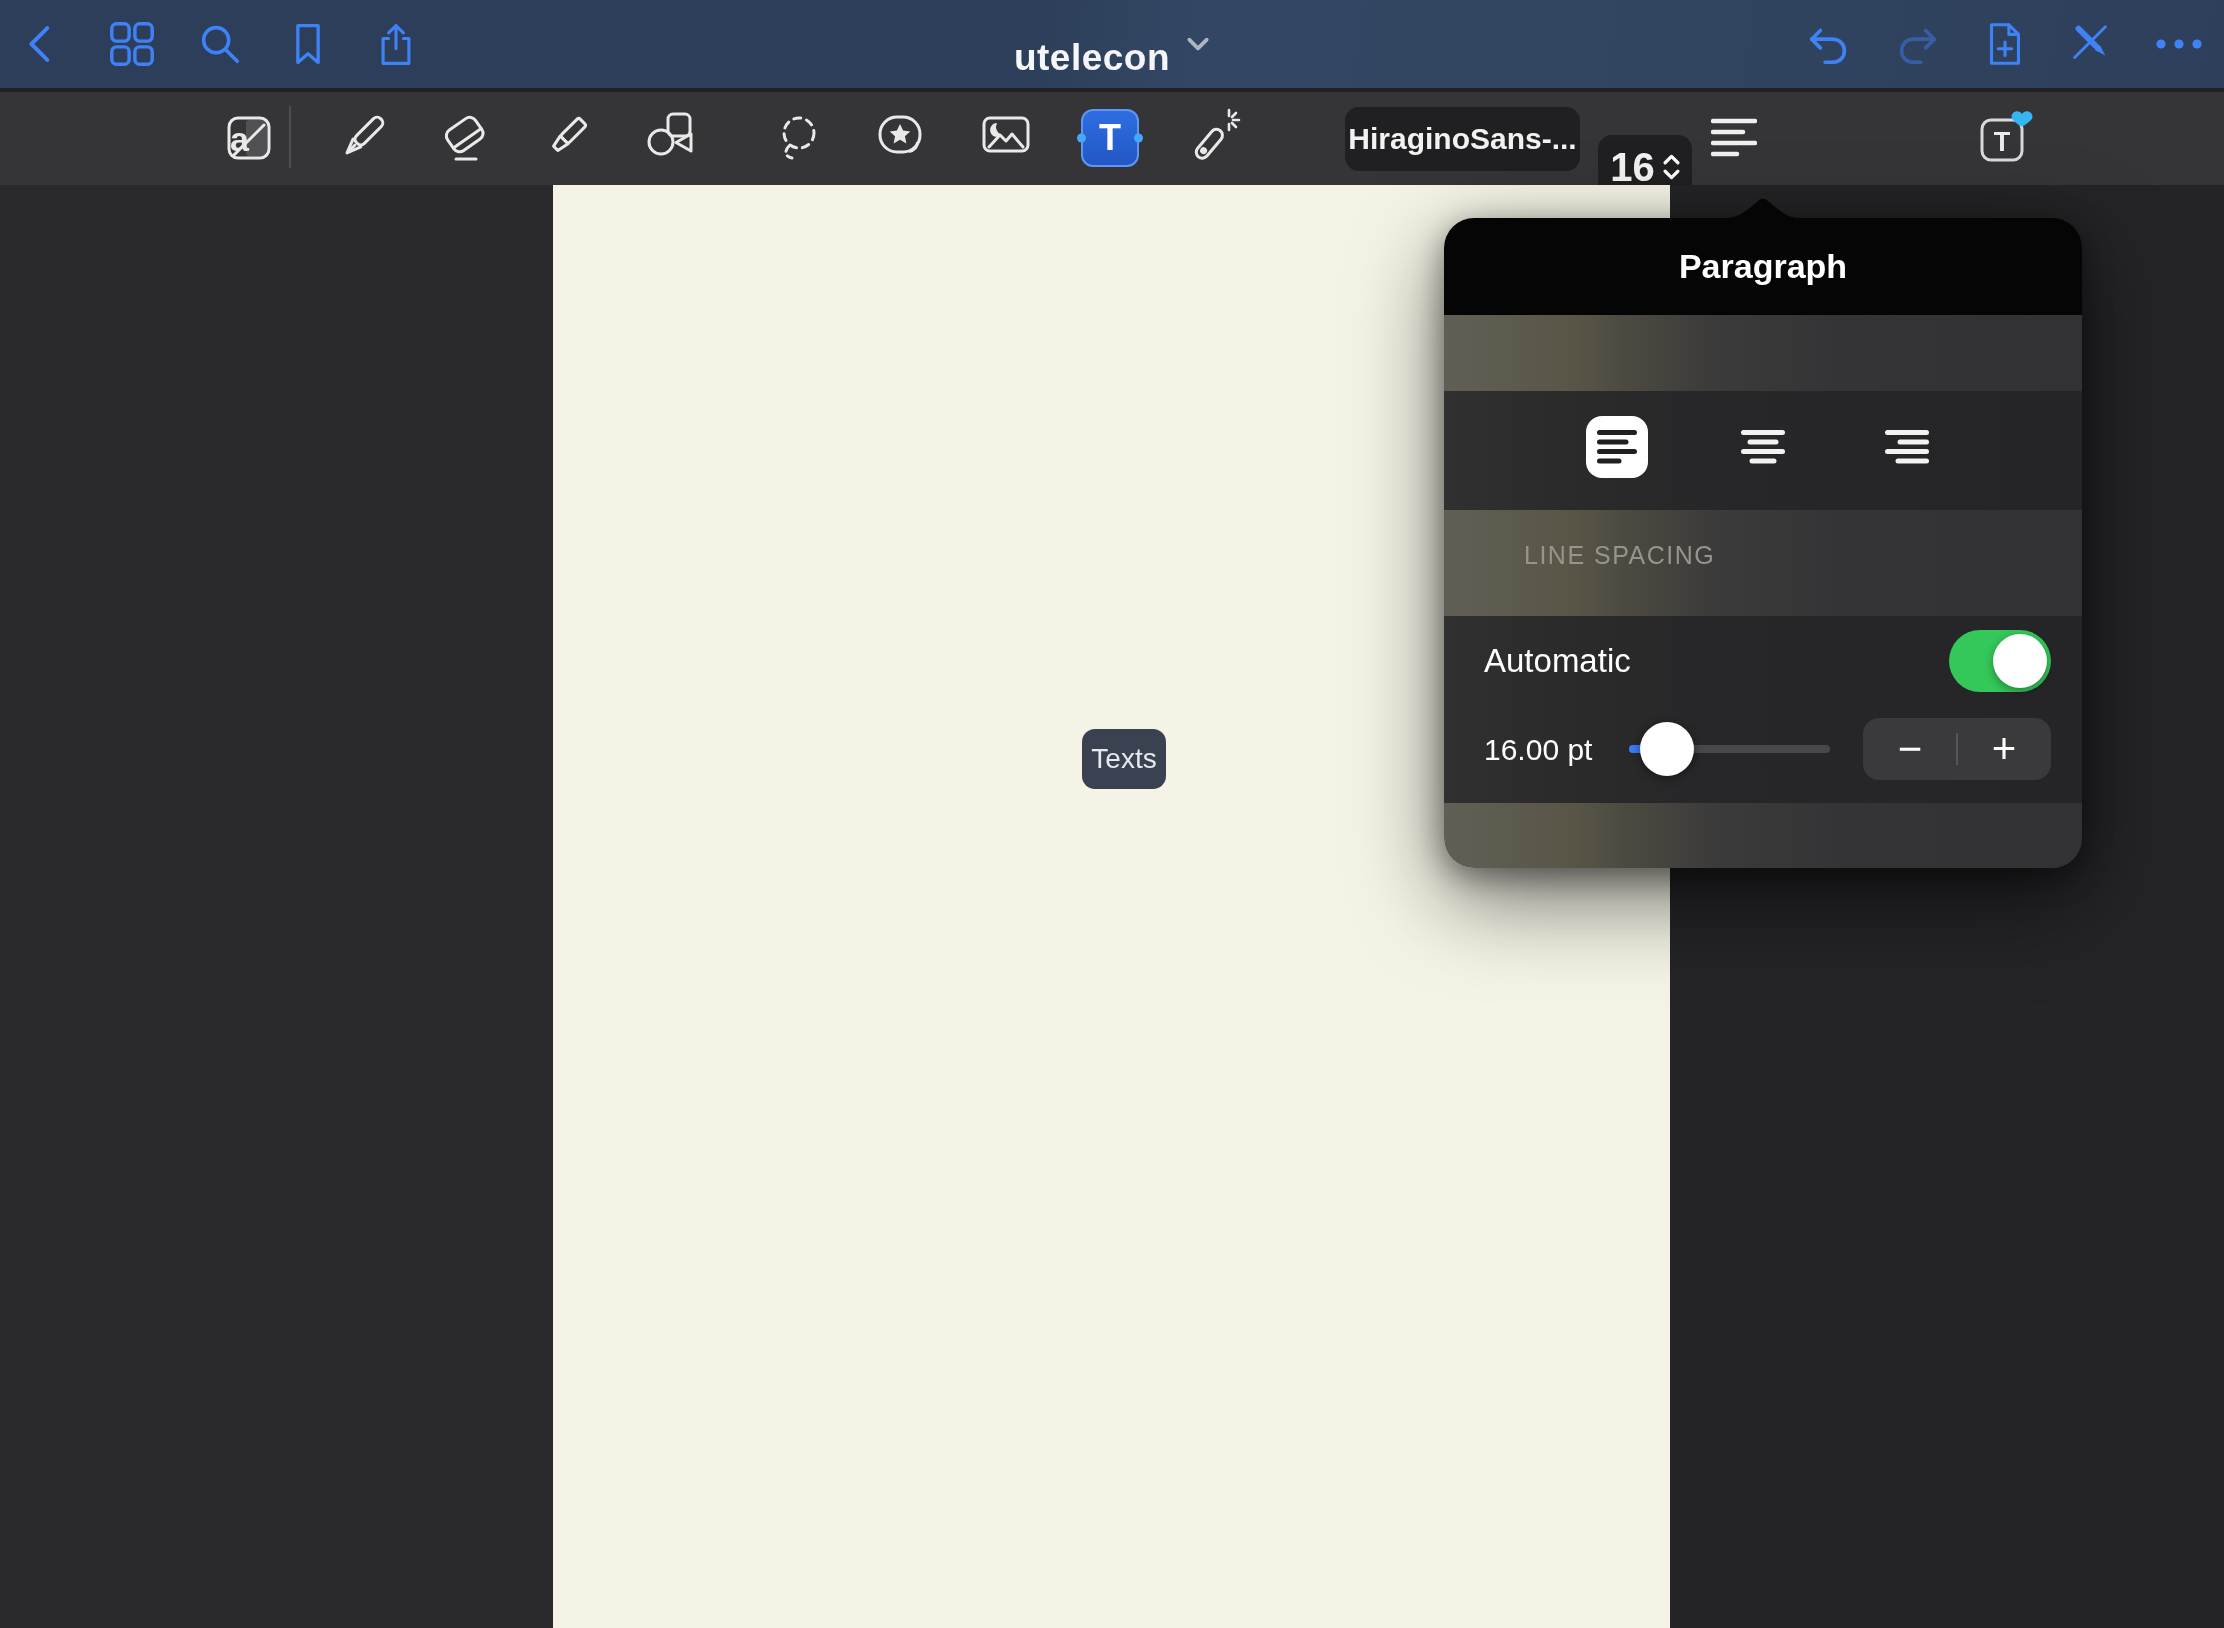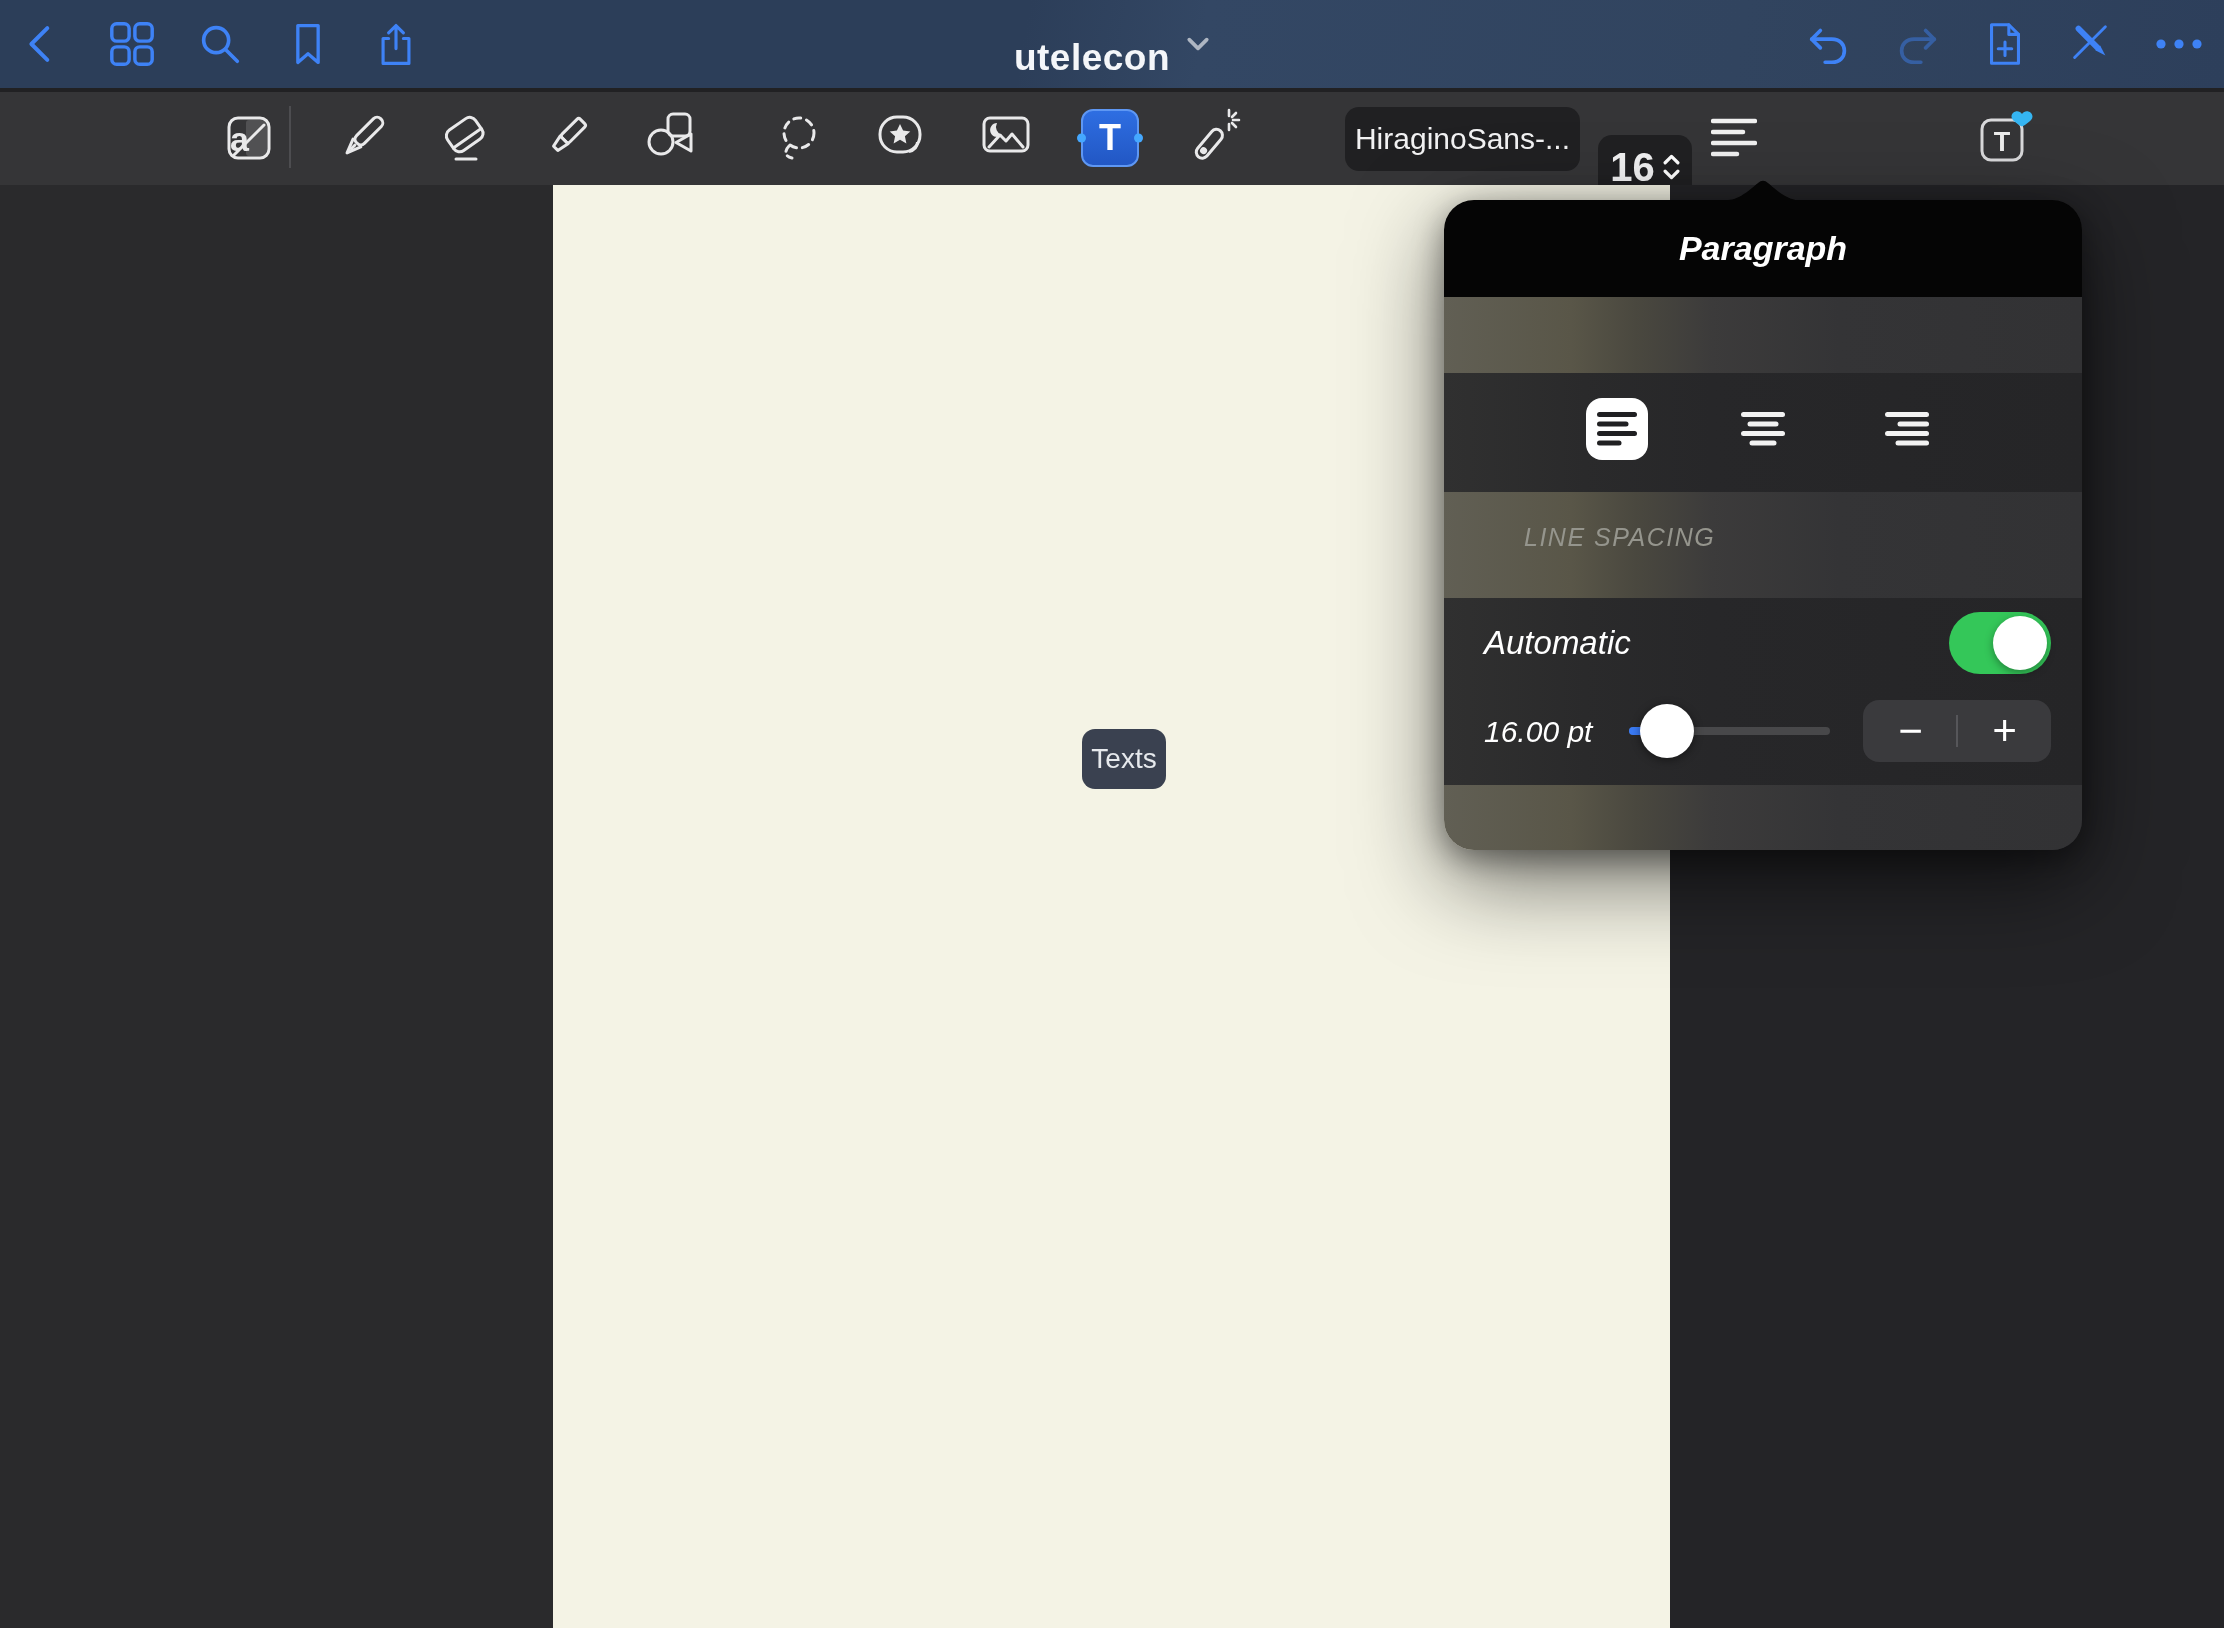--- a/index.html
+++ b/index.html
@@ -24,21 +24,21 @@
   .toolbar {
     left:0; top:88px; width:2224px; height:97px;
     background:#353537; border-top:4px solid #212123;
   }
   .tool-btn { position:absolute; width:64px; height:64px; top:14px; display:flex; align-items:center; justify-content:center; color:#e9e9ea; }
   .tool-divider { position:absolute; left:289px; top:14px; width:2px; height:62px; background:#4d4d50; }
   .pill {
     position:absolute; top:15px; height:64px; background:#202022; border-radius:14px;
     display:flex; align-items:center; justify-content:center; color:#f2f2f3;
   }
-  .font-pill { left:1345px; width:235px; font-size:30px; font-weight:400; }
+  .font-pill { left:1345px; width:235px; font-size:30px; font-weight:700; }
   .size-pill { left:1598px; width:94px; font-size:40px; font-weight:700; gap:8px;margin-top:28px; }
   .text-tool-box {
     width:58px; height:58px; border-radius:12px; background:linear-gradient(180deg,#2e6ee2,#2257c4);
     border:2.5px solid #5e97f3; position:relative; display:flex; align-items:center; justify-content:center;
     color:#fff; font-size:36px; font-weight:700;
   }
   .handle-dot { position:absolute; width:9px; height:9px; border-radius:50%; background:#45a8ff; top:50%; transform:translateY(-50%); }
   .color-circle { position:absolute; left:1771px; top:110px; width:54px; height:54px; border-radius:50%;
     background:#f4f4f4; box-shadow:0 0 0 5px #48484b; display:flex; align-items:flex-end; justify-content:center; }
   .ghost-well { position:absolute; left:1886px; top:109px; width:58px; height:56px; border-radius:12px; background:#2c3a52; opacity:.55; }
@@ -46,21 +46,21 @@
   
   .stage { left:0; top:185px; width:2224px; height:1443px; background:#2a2a2c;text-decoration:underline; }
   .paper { position:absolute; left:553px; top:0; width:1117px; height:1443px; background:#f4f3e5; }
   .stage-right { position:absolute; left:1670px; top:0; width:554px; height:1443px; background:#242427; }
   .texts-chip {
     position:absolute; left:1082px; top:544px; width:84px; height:60px; border-radius:13px;
     background:#3a4150; color:#e6e9ed; font-size:28px; display:flex; align-items:center; justify-content:center;
   }
 
   
-  .popup { left:1444px; top:200px; width:638px; height:530px; z-index:5;font-style:italic; }
+  .popup { left:1444px; top:218px; width:638px; height:530px; z-index:5; }
   .popup-caret { position:absolute; left:284px; top:-20px; }
   .popup-body {
     position:relative; width:638px; height:650px; border-radius:30px; overflow:hidden;
     box-shadow:0 30px 90px rgba(0,0,0,.55), 0 8px 30px rgba(0,0,0,.4);
   }
   .pp-header { position:absolute; left:0; top:0; width:100%; height:97px; background:#050505;
     display:flex; align-items:center; justify-content:center; }
   .pp-title { color:#fff; font-size:34px; font-weight:700; }
   .pp-band { position:absolute; left:0; width:100%;
     background:linear-gradient(90deg,#615f54 0%,#595648 20%,#4a483f 30%,#3c3b3b 42%,#343436 62%,#323234 100%); }

